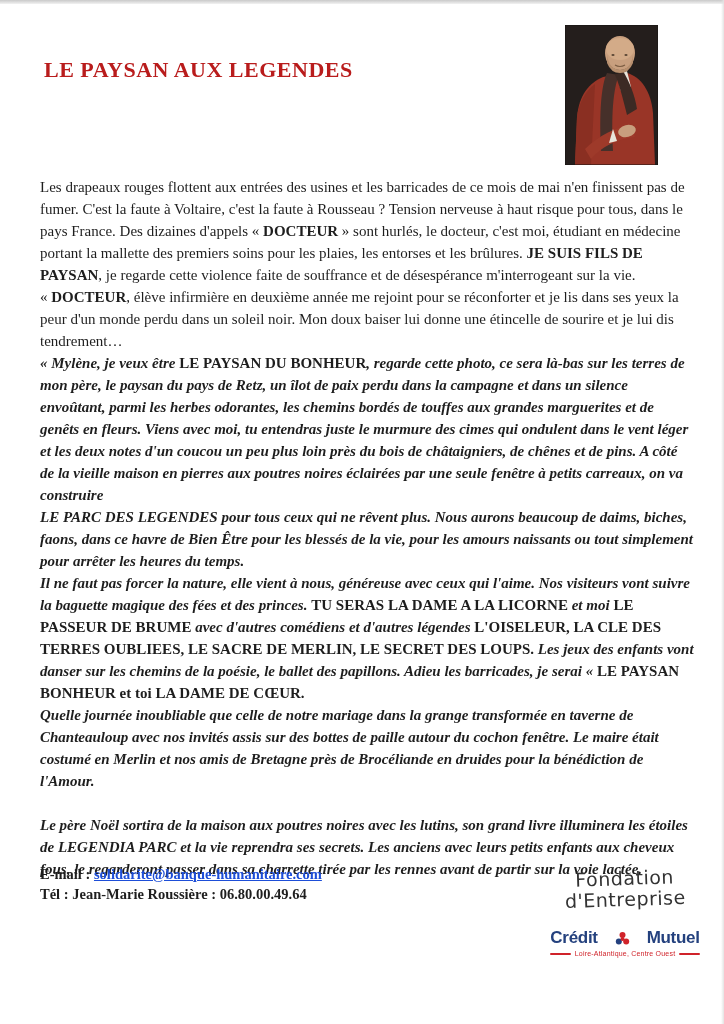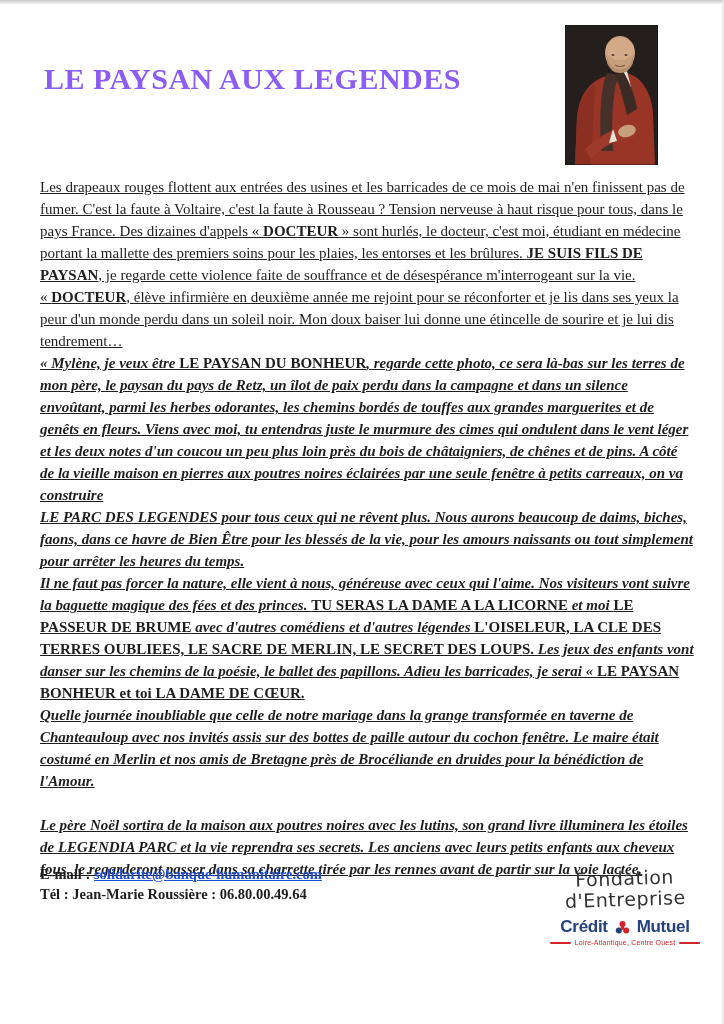--- a/index.html
+++ b/index.html
@@ -14,53 +14,53 @@
   .scan-top-edge{
     position:absolute;top:0;left:0;width:724px;height:4px;
     background:linear-gradient(#c9c9c9,#f2f2f2);
   }
   .scan-right-edge{
     position:absolute;top:0;right:0;width:3px;height:1024px;
     background:linear-gradient(90deg,rgba(0,0,0,0),#e3e3e3);
   }
   .doc-title{
     position:absolute;left:44px;top:42px;
-    font-size:30px;font-weight:bold;color:#8b5cf6;
+    font-size:22px;font-weight:bold;color:#b91c1c;
     letter-spacing:.5px;white-space:nowrap;
   }
   .photo{
     position:absolute;left:565px;top:25px;width:93px;height:140px;
     background:#211c19;overflow:hidden;
   }
   .body-text{
     position:absolute;left:40px;top:176px;width:654px;
     font-size:15px;line-height:22px;
   }
-  .body-text p{margin:0;text-decoration:underline;}
+  .body-text p{margin:0;}
   .seg-n{font-weight:normal;font-style:normal;}
   .seg-b{font-weight:bold;font-style:normal;}
   .seg-bi{font-weight:bold;font-style:italic;}
   .contact-block{
     position:absolute;left:40px;top:864px;
     font-size:14.5px;font-weight:bold;line-height:20px;width:460px;
   }
   .contact-block p{margin:0;}
   .email-link{
     color:#1d4ed8;text-decoration:underline;font-weight:bold;cursor:pointer;
   }
   .logos{
     position:absolute;left:550px;top:868px;width:150px;text-align:center;
   }
   .fondation{
     font-family:"DejaVu Sans", sans-serif;
     font-size:19px;line-height:21px;color:#333;
     transform:rotate(-2deg);letter-spacing:.5px;
   }
   .cm-row{
-    display:flex;align-items:center;justify-content:center;gap:7px;margin-top:7px;
+    display:flex;align-items:center;justify-content:center;gap:17px;margin-top:18px;
   }
   .cm-word{
     font-family:"Liberation Sans", sans-serif;
     font-weight:bold;font-size:17px;color:#24417e;letter-spacing:-0.3px;
   }
   .cm-region-row{
     display:flex;align-items:center;justify-content:center;gap:4px;margin-top:2px;
   }
   .cm-line{height:2px;background:#d0232a;flex:1;max-width:34px;border-radius:1px;}
   .cm-region{

